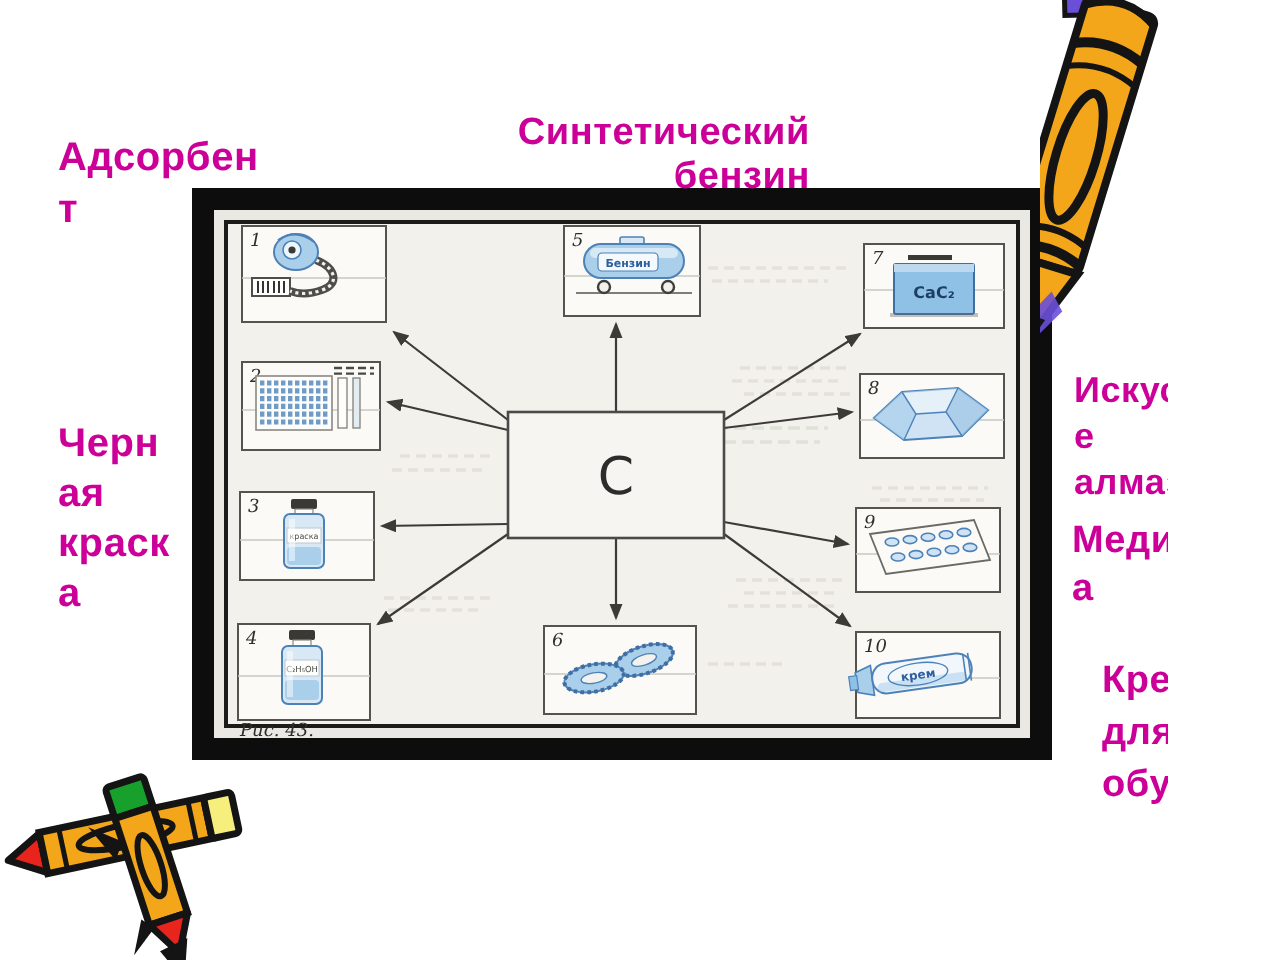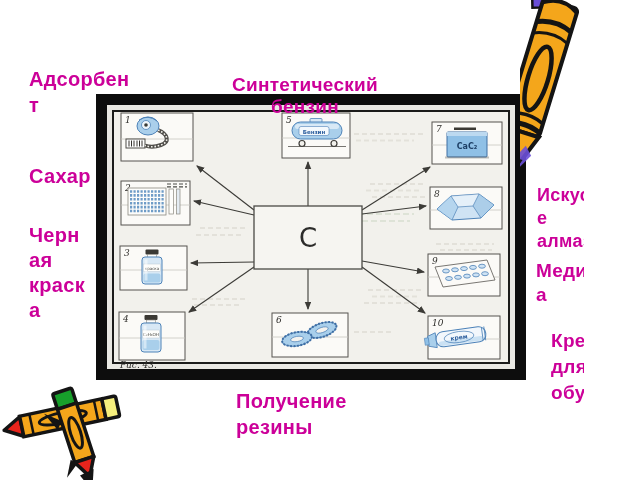--- a/index.html
+++ b/index.html
@@ -6,43 +6,40 @@
   .slide{
     position:relative;width:584px;height:480px;background:#ffffff;
     overflow:hidden;font-family:"Liberation Sans",sans-serif;
   }
   .lbl{
     position:absolute;z-index:2;color:var(--accent,#cc0099);
     font-weight:bold;font-size:19px;line-height:25px;
     white-space:pre-line;letter-spacing:.3px;
   }
   .lbl-lg{font-size:20px;line-height:26px;}
-  .ctr{text-align:center;margin-top:18px;}
+  .ctr{text-align:right;}
   .figure-wrap{position:absolute;left:96px;top:94px;z-index:1;}
   .art{position:absolute;z-index:3;}
   svg text{font-family:"DejaVu Sans","Liberation Sans",sans-serif;}
   text.fig-num{font-family:"DejaVu Serif","Liberation Serif",serif;font-style:italic;font-size:9px;fill:#2e2d2a;}
   text.item-label{fill:#2d5f9e;font-weight:bold;}
 </style>
 </head>
 <body>
 
 <div class="slide">
 
   <div class="lbl lbl-lg" style="left:29px;top:66px;">Адсорбен
 т</div>
   <div class="lbl ctr" style="left:205px;top:56px;width:200px;line-height:22px;">Синтетический
 бензин</div>
-  <div class="lbl lbl-lg" style="left:29px;top:163px;">Сахар</div>
-  <div class="lbl lbl-lg" style="left:29px;top:223px;line-height:25px;">Черн
+  <div class="lbl lbl-lg" style="left:29px;top:210px;line-height:25px;">Черн
 ая
 краск
 а</div>
-  <div class="lbl lbl-lg" style="left:236px;top:388px;line-height:26px;">Получение
-резины</div>
   <div class="lbl" style="left:537px;top:184px;font-size:18px;line-height:23px;">Искусственны
 е
 алмазы</div>
   <div class="lbl" style="left:536px;top:259px;line-height:24px;">Медицин
 а</div>
   <div class="lbl" style="left:551px;top:328px;line-height:26px;">Крем
 для
 обуви</div>
 
   <div class="figure-wrap">

